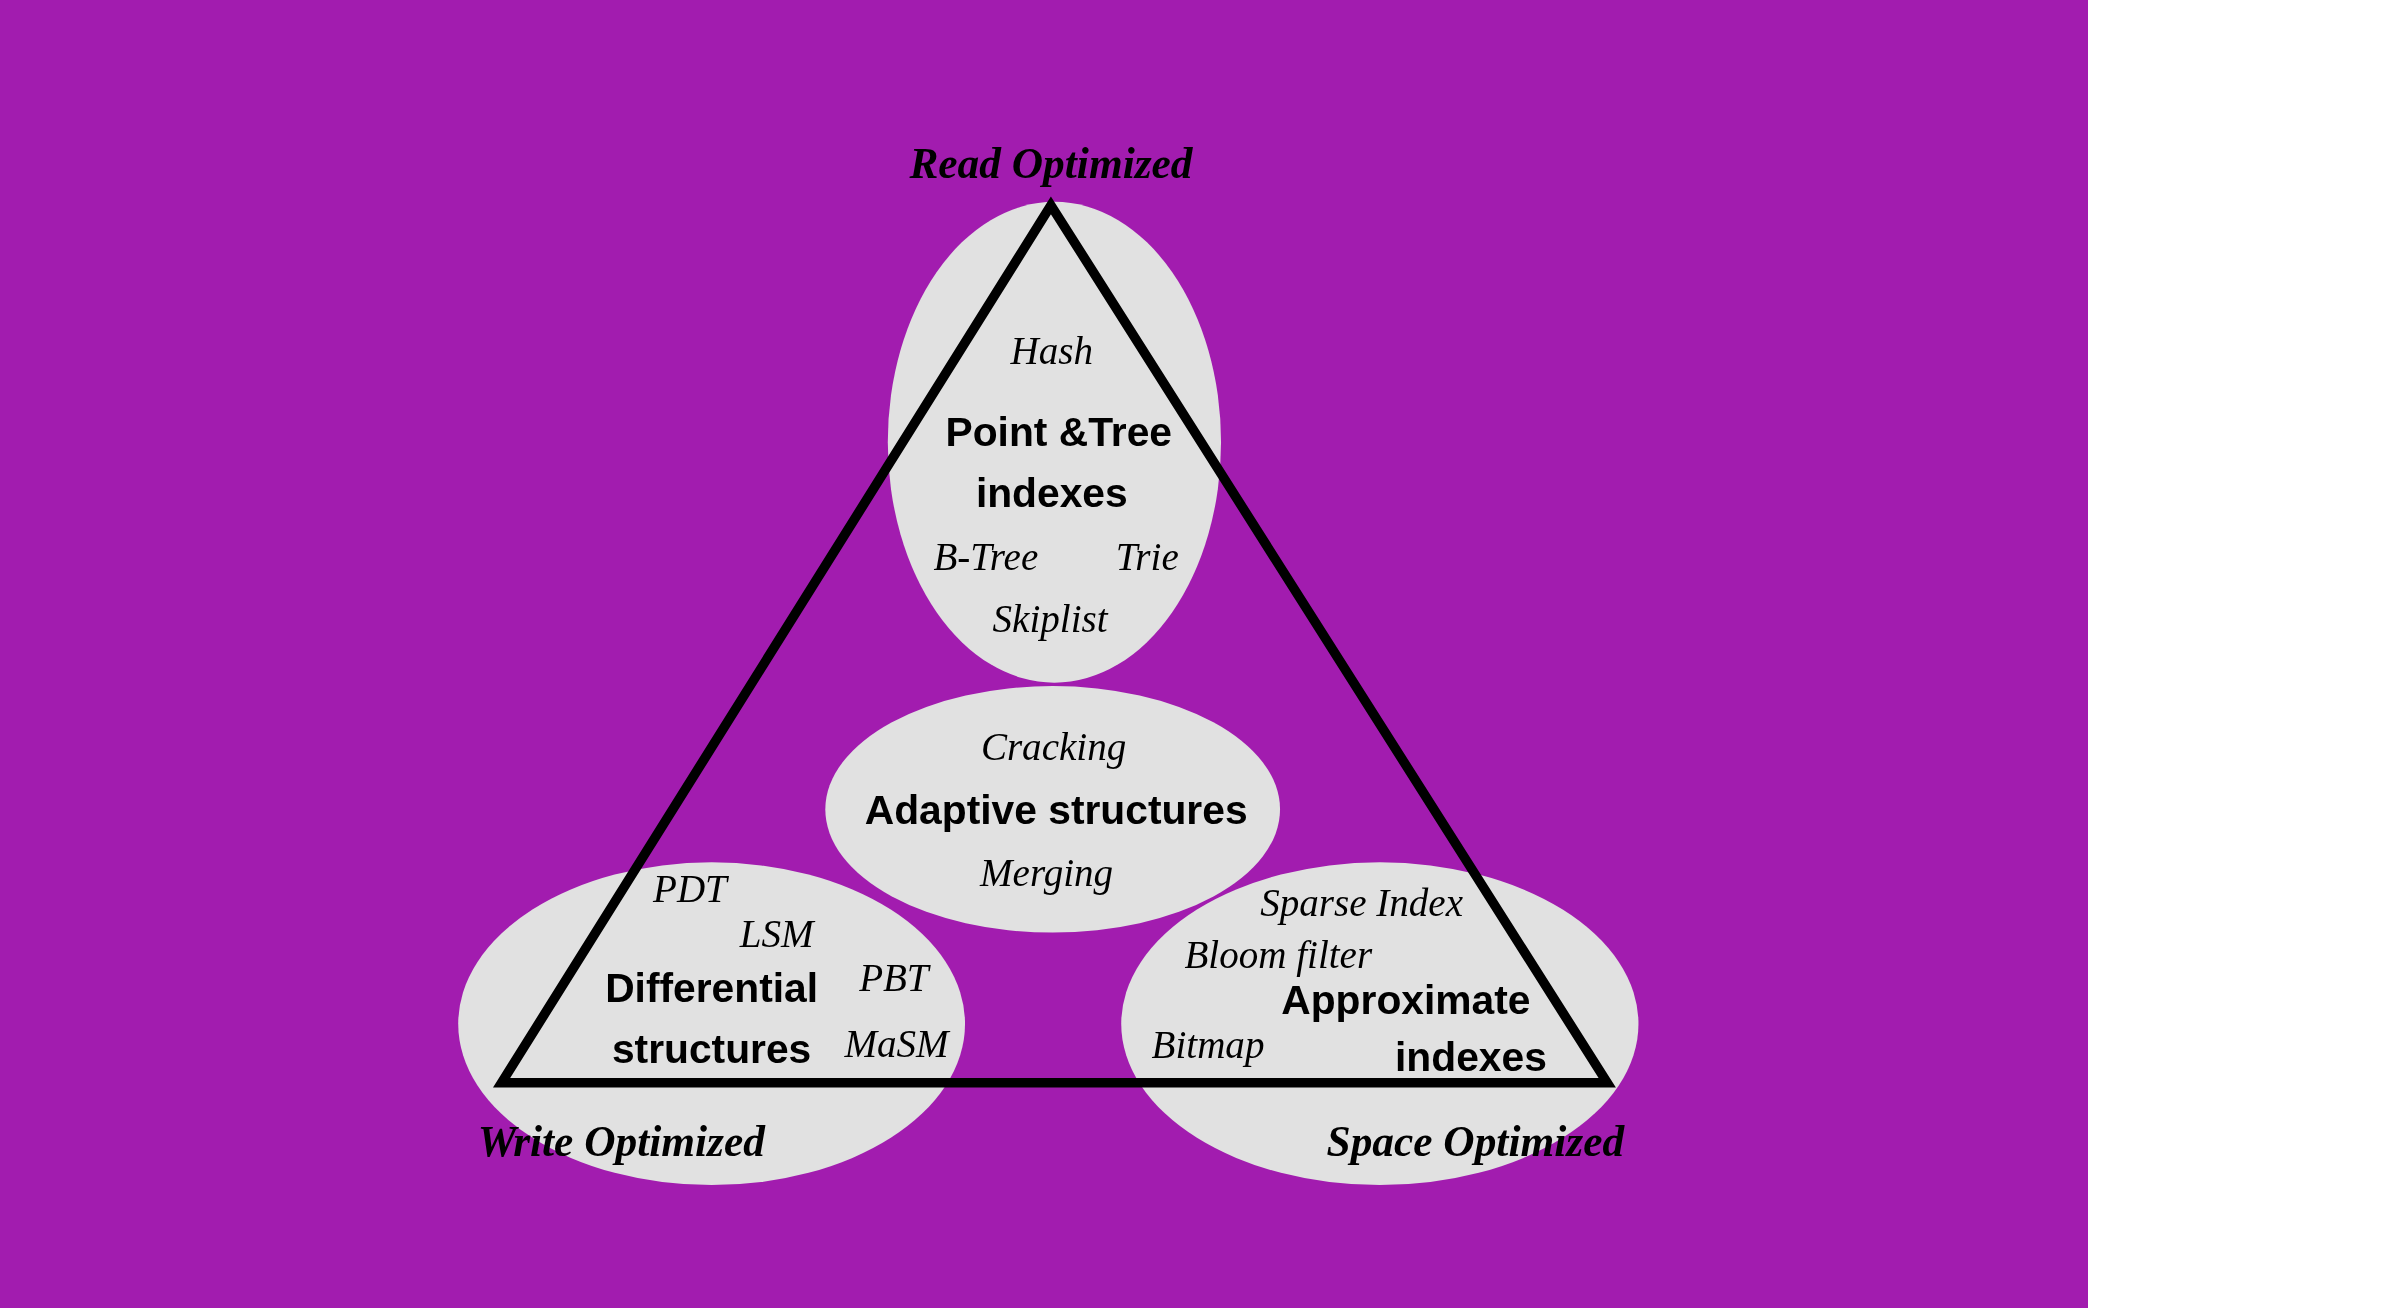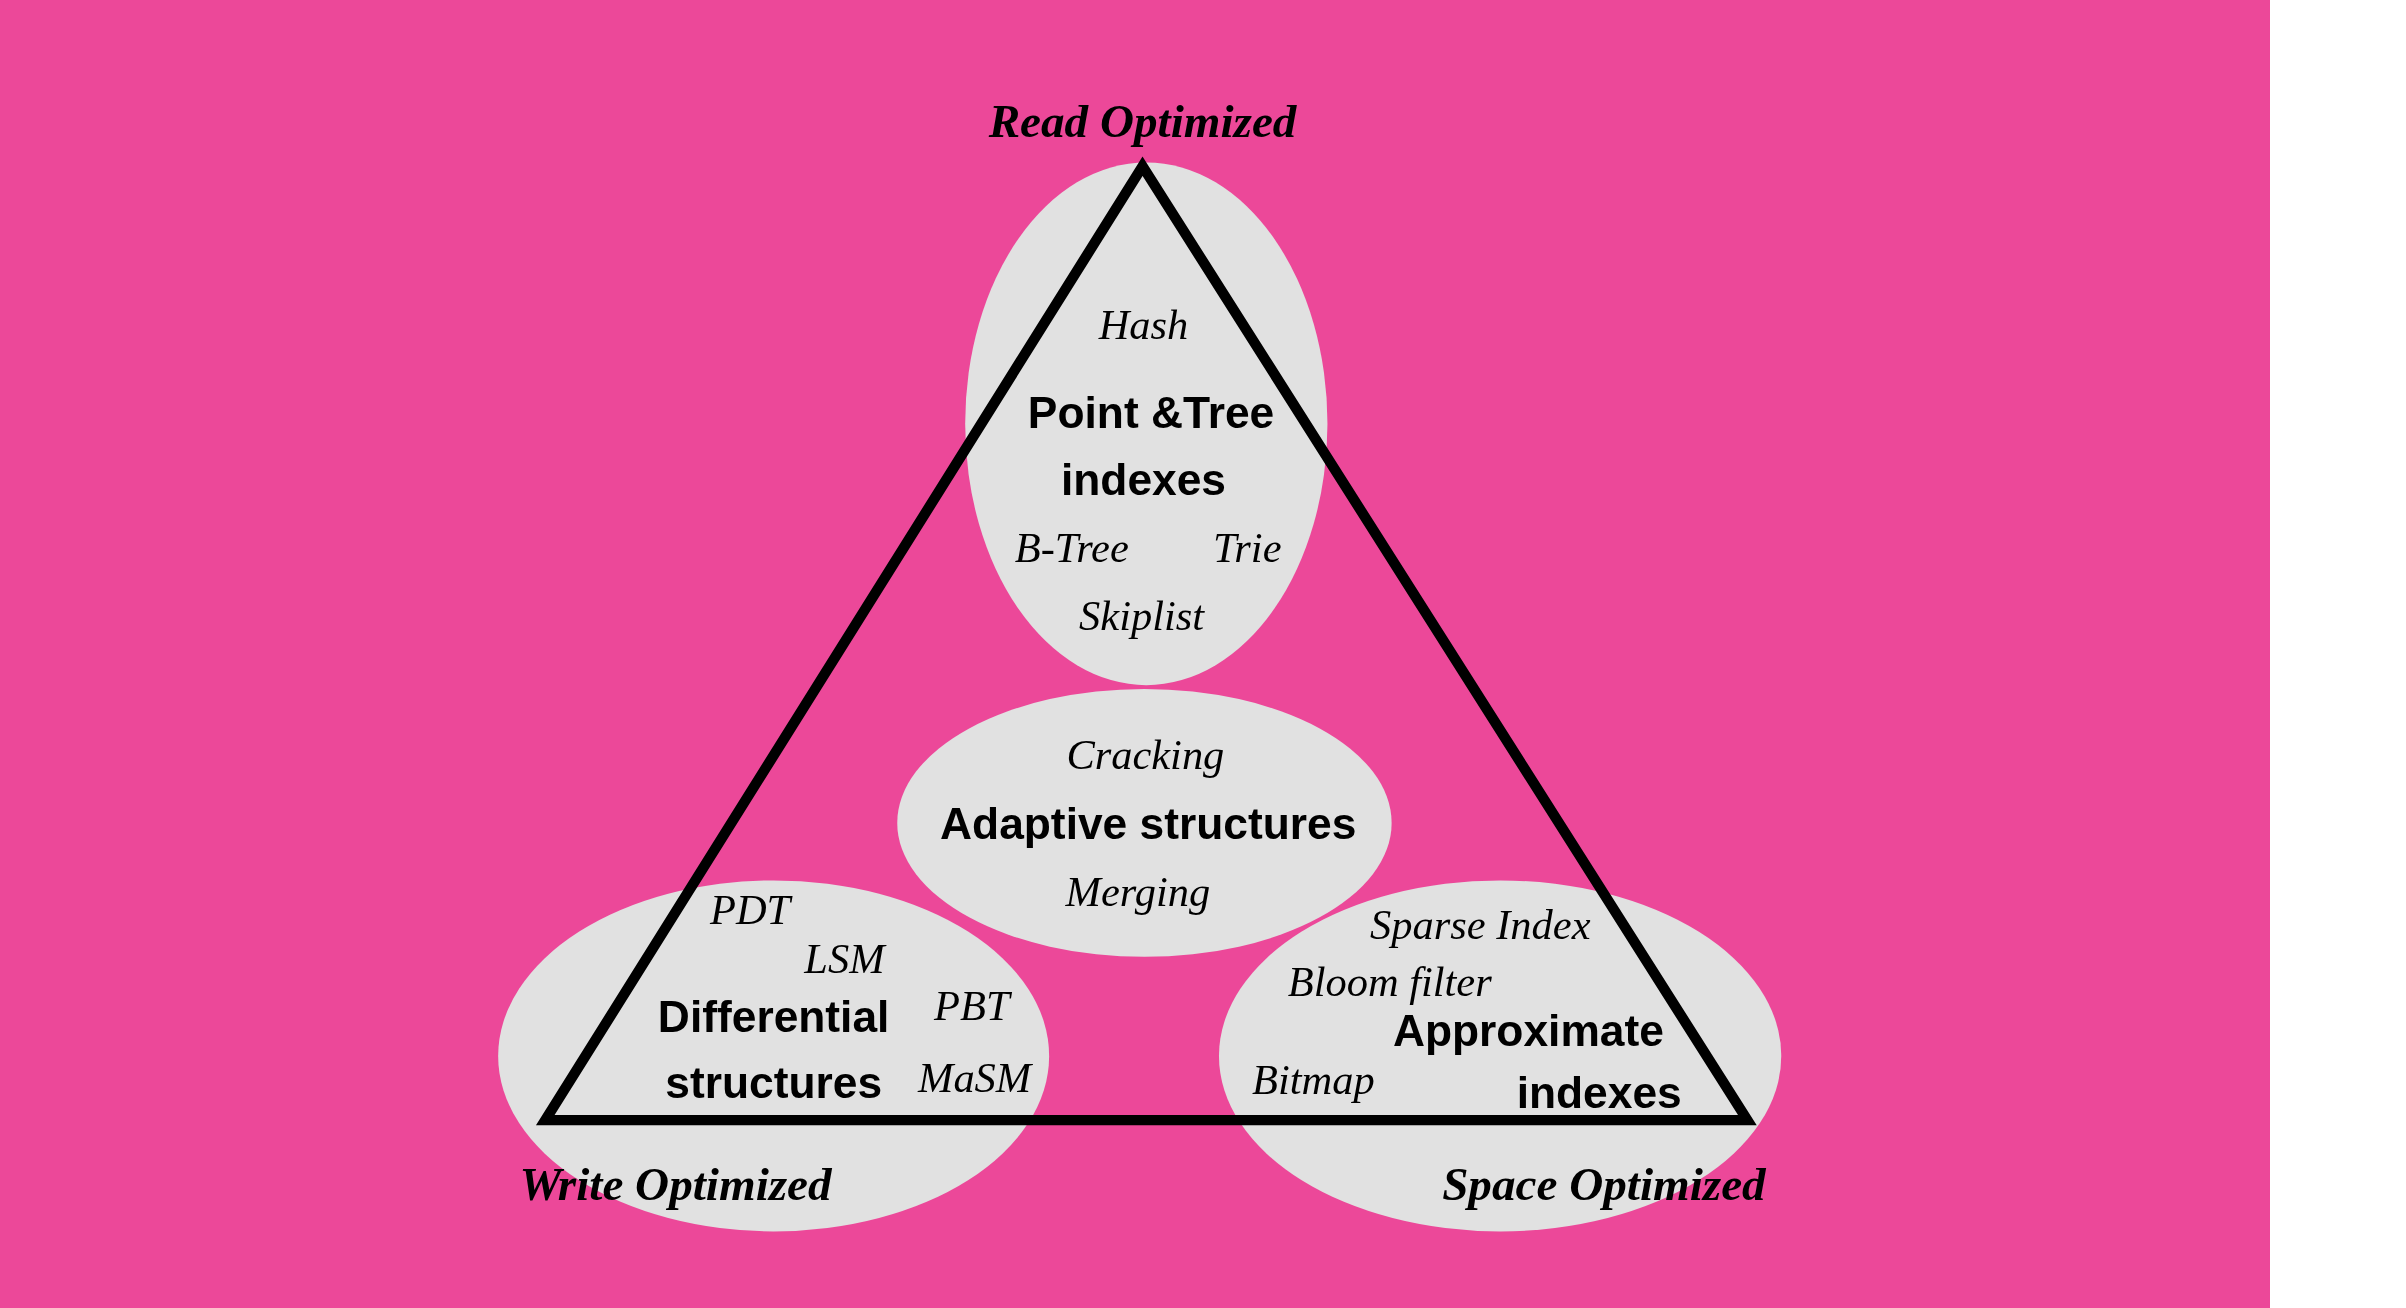--- a/index.html
+++ b/index.html
@@ -2,23 +2,23 @@
 <html><head>
 <meta charset="utf-8">
 <style>
   html, body {
     margin: 0;
     padding: 0;
     background: #ffffff;
   }
   .canvas {
     position: relative;
-    width: 2270px;
+    width: 2088px;
     height: 1308px;
-    background: #ec4899;
+    background: #a21caf;
     overflow: hidden;
   }
   svg { display: block; width: 100%; height: 100%; }
 
   text {
     fill: #000000;
   }
   .corner-label {
     font-family: "Liberation Serif", "DejaVu Serif", serif;
     font-style: italic;

